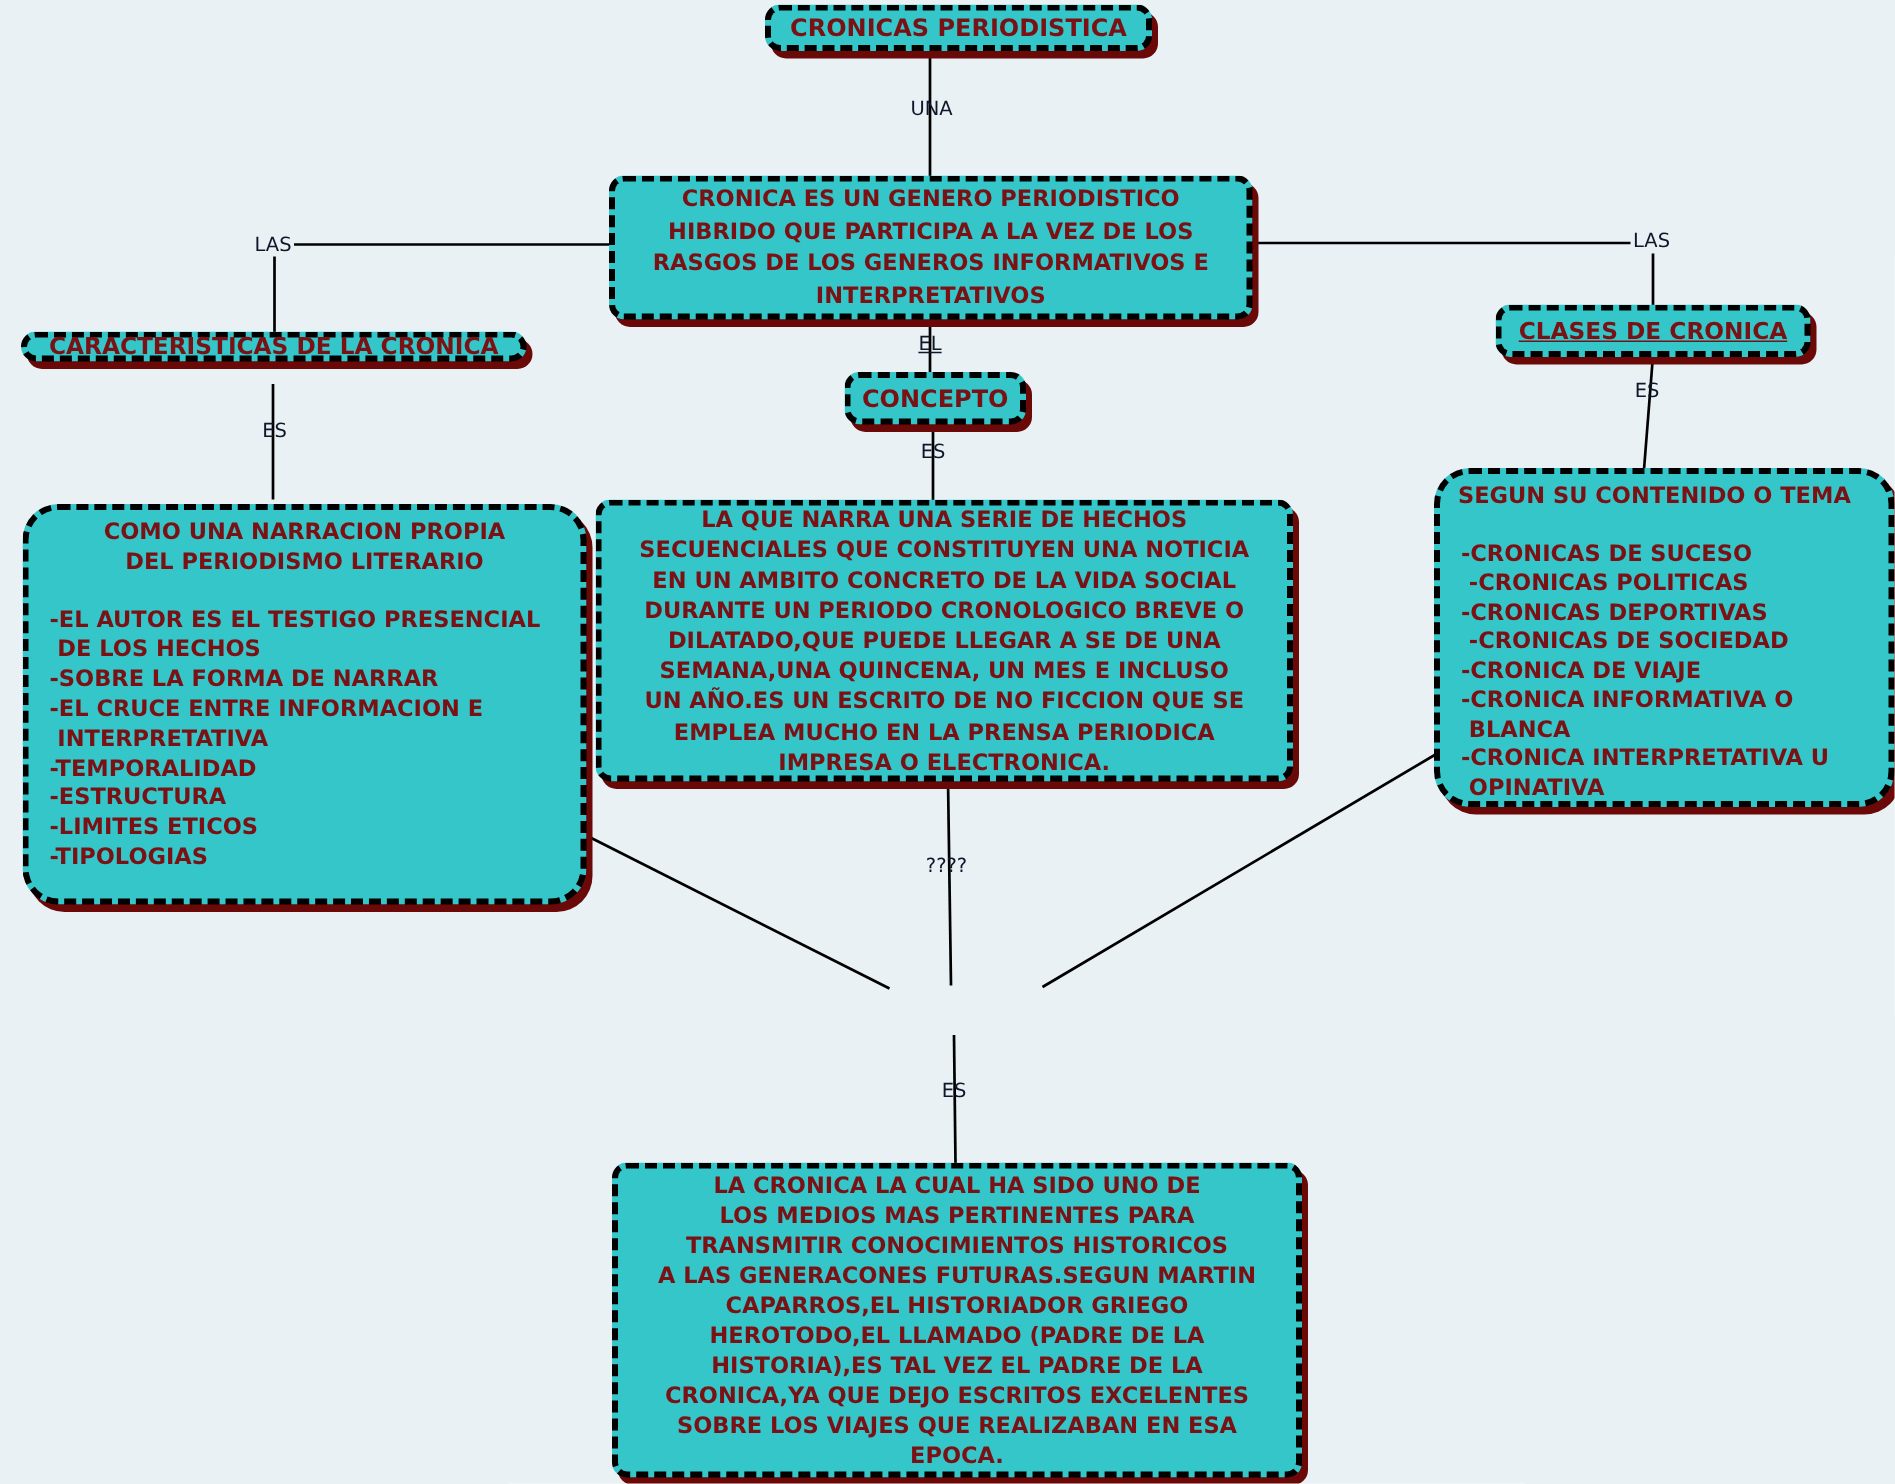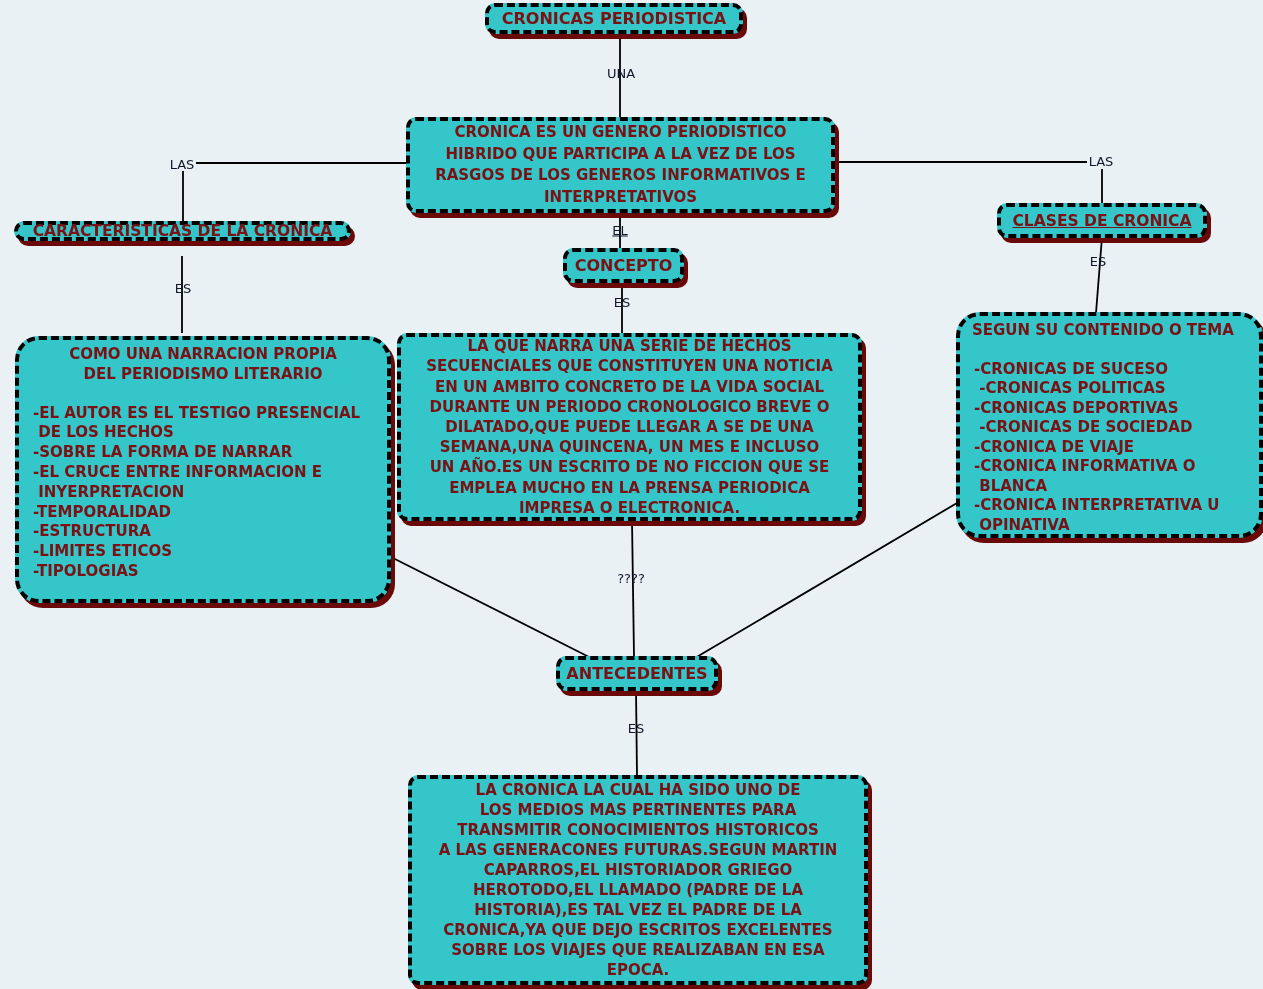--- a/index.html
+++ b/index.html
@@ -50,21 +50,21 @@
       <line x1="1102" y1="237" x2="1096" y2="313"></line>
       <line x1="620" y1="212" x2="620" y2="249"></line>
       <line x1="622" y1="282" x2="622" y2="334"></line>
       <line x1="632" y1="520" x2="634" y2="657"></line>
       <line x1="379" y1="551" x2="593" y2="659"></line>
       <line x1="957" y1="503" x2="695" y2="658"></line>
       <line x1="636" y1="690" x2="637" y2="776"></line>
     </g>
   </svg>
 
-  <div class="node pill" style="left:485px;top:3px;width:258px;height:31px;font-size:16px;">
+  <div class="node pill" style="left:510px;top:3px;width:258px;height:31px;font-size:16px;">
     <span>CRONICAS PERIODISTICA</span>
   </div>
 
   <div class="node pill" style="left:406px;top:117px;width:429px;height:96px;font-size:15px;line-height:21.5px;">
     <span class="lines">CRONICA ES UN GENERO PERIODISTICO
 HIBRIDO QUE PARTICIPA A LA VEZ DE LOS
 RASGOS DE LOS GENEROS INFORMATIVOS E
 INTERPRETATIVOS</span>
   </div>
 
@@ -72,21 +72,21 @@
     <span>CARACTERISTICAS DE LA CRONICA</span>
   </div>
 
   <div class="node detail" style="left:3px;top:336px;width:376px;height:267px;font-size:15px;line-height:19.8px;margin-left:12px;">
     <div class="lines center">COMO UNA NARRACION PROPIA
 DEL PERIODISMO LITERARIO</div>
     <div class="lines left gap-before" style="padding-left:6px;">-EL AUTOR ES EL TESTIGO PRESENCIAL
  DE LOS HECHOS
 -SOBRE LA FORMA DE NARRAR
 -EL CRUCE ENTRE INFORMACION E
- INYERPRETACION
+ INTERPRETATIVA
 -TEMPORALIDAD
 -ESTRUCTURA
 -LIMITES ETICOS
 -TIPOLOGIAS</div>
   </div>
 
   <div class="node pill" style="left:563px;top:248px;width:121px;height:35px;font-size:16px;">
     <span>CONCEPTO</span>
   </div>
 
@@ -112,23 +112,20 @@
  -CRONICAS POLITICAS
 -CRONICAS DEPORTIVAS
  -CRONICAS DE SOCIEDAD
 -CRONICA DE VIAJE
 -CRONICA INFORMATIVA O
  BLANCA
 -CRONICA INTERPRETATIVA U
  OPINATIVA</div>
   </div>
 
-  <div class="node pill" style="left:556px;top:656px;width:162px;height:35px;font-size:16px;">
-    <span>ANTECEDENTES</span>
-  </div>
 
   <div class="node pill" style="left:408px;top:775px;width:460px;height:210px;font-size:15px;line-height:20px;text-align:center;">
     <span class="lines">LA CRONICA LA CUAL HA SIDO UNO DE
 LOS MEDIOS MAS PERTINENTES PARA
 TRANSMITIR CONOCIMIENTOS HISTORICOS
 A LAS GENERACONES FUTURAS.SEGUN MARTIN
 CAPARROS,EL HISTORIADOR GRIEGO
 HEROTODO,EL LLAMADO (PADRE DE LA
 HISTORIA),ES TAL VEZ EL PADRE DE LA
 CRONICA,YA QUE DEJO ESCRITOS EXCELENTES

